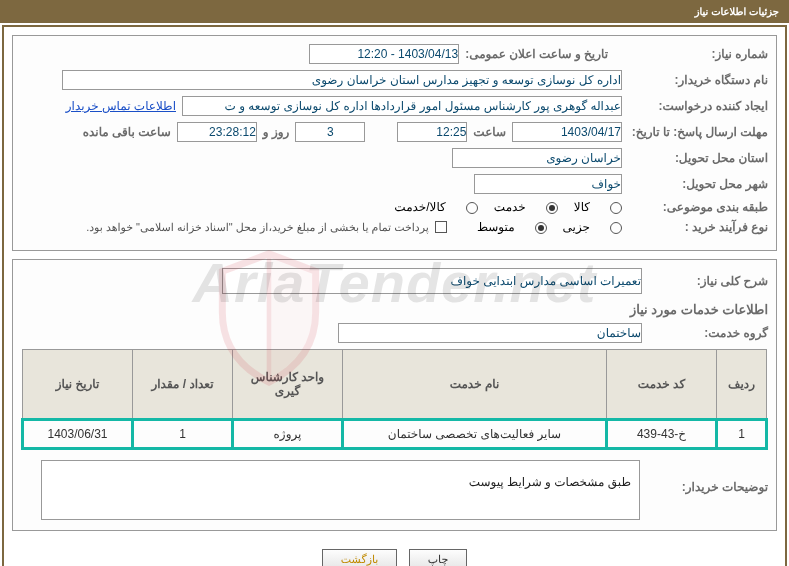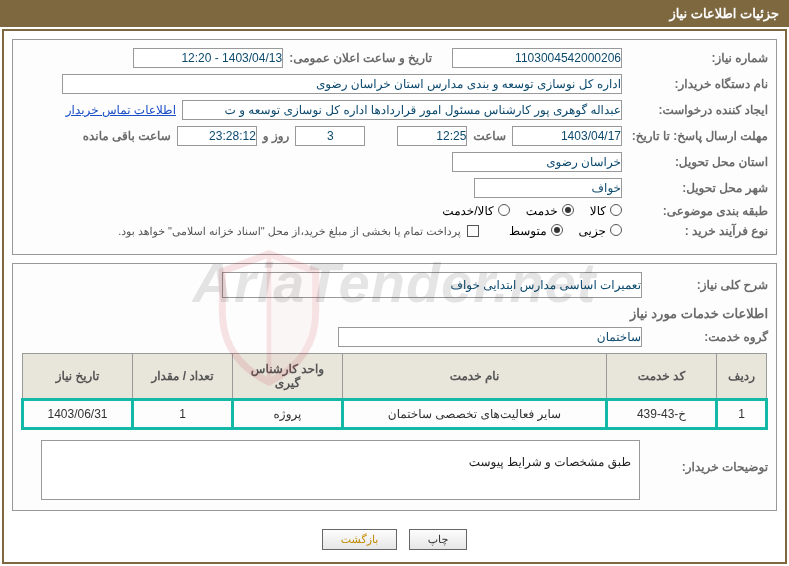--- a/index.html
+++ b/index.html
@@ -13,21 +13,21 @@
   position: relative;
 }
 .page {
   width: 789px;
   padding: 0;
 }
 .title-bar {
   background: #7d6840;
   color: #fff;
   padding: 6px 10px;
-  font-size: 13px;
+  font-size: 10px;
   font-weight: bold;
 }
 .outer-frame {
   border: 2px solid #7d6840;
   margin: 2px 2px 0 2px;
   padding: 8px;
 }
 .section {
   border: 1px solid #999;
   padding: 8px 8px 10px 8px;
@@ -61,22 +61,22 @@
   text-decoration: underline;
   white-space: nowrap;
 }
 .radio-group {
   display: inline-flex;
   align-items: center;
   gap: 16px;
 }
 .radio-item {
   display: inline-flex;
-  align-items: flex-start;
-  gap: 4px;
+  align-items: flex-end;
+  gap: 20px;
 }
 .radio {
   width: 12px;
   height: 12px;
   border: 1px solid #555;
   border-radius: 50%;
   display: inline-block;
   position: relative;
 }
 .radio.checked::after {
@@ -106,21 +106,21 @@
   font-size: 13px;
 }
 .tbl {
   width: 100%;
   border-collapse: collapse;
   margin-top: 2px;
 }
 .tbl th {
   background: #e8e5db;
   border: 1px solid #999;
-  padding: 8px 6px;
+  padding: 20px 6px;
   font-weight: bold;
   color: #555;
   font-size: 12px;
 }
 .tbl td {
   border: 3px solid #14b8a6;
   padding: 6px;
   text-align: center;
   font-size: 12px;
   color: #333;
@@ -192,28 +192,27 @@
   <div class="title-bar">
     <span>جزئیات اطلاعات نیاز</span>
   </div>
 
   <div class="outer-frame">
 
     <div class="section">
 
       <div class="row">
         <span class="label" style="width:140px">شماره نیاز:</span>
-        <span class="fld" style="width:170px">1103004542000206</span>
         <span class="label" style="margin-right:14px">تاریخ و ساعت اعلان عمومی:</span>
         <span class="fld" style="width:150px">1403/04/13 - 12:20</span>
       </div>
 
       <div class="row">
         <span class="label" style="width:140px">نام دستگاه خریدار:</span>
-        <span class="fld" style="width:560px">اداره کل نوسازی  توسعه و بندی مدارس استان خراسان رضوی</span>
+        <span class="fld" style="width:560px">اداره کل نوسازی  توسعه و تجهیز مدارس استان خراسان رضوی</span>
       </div>
 
       <div class="row">
         <span class="label" style="width:140px">ایجاد کننده درخواست:</span>
         <span class="fld" style="width:440px">عبداله گوهری پور کارشناس مسئول امور قراردادها  اداره کل نوسازی  توسعه و ت</span>
         <span class="link">اطلاعات تماس خریدار</span>
       </div>
 
       <div class="row">
         <span class="label" style="width:140px">مهلت ارسال پاسخ: تا تاریخ:</span>

